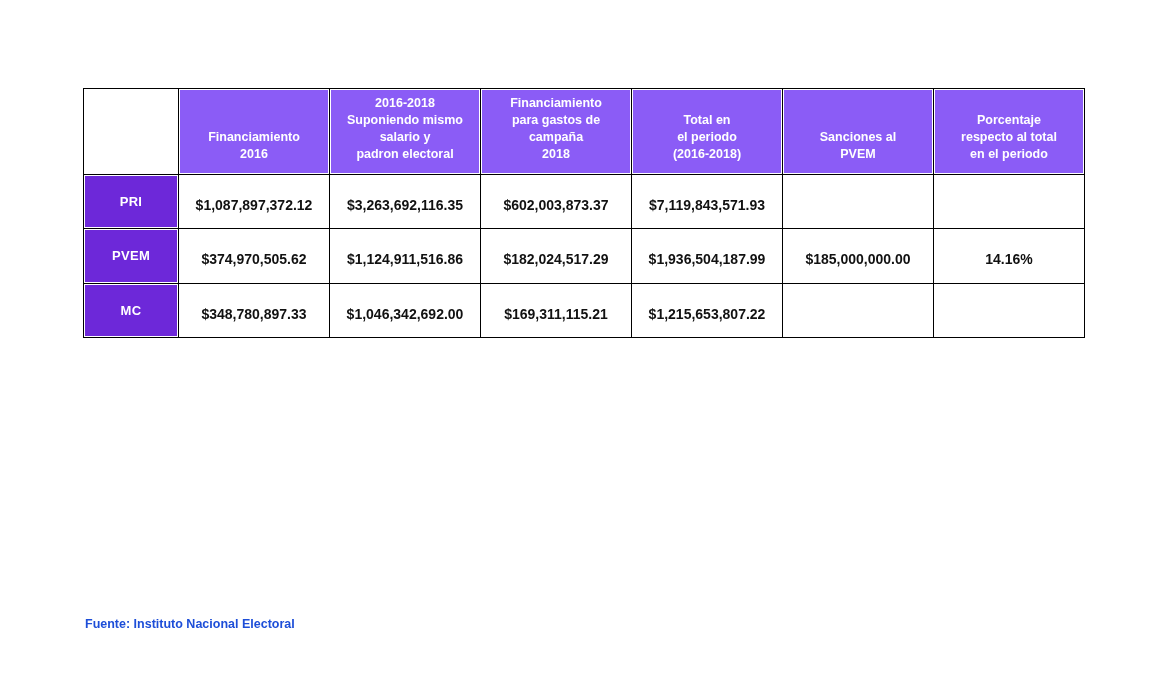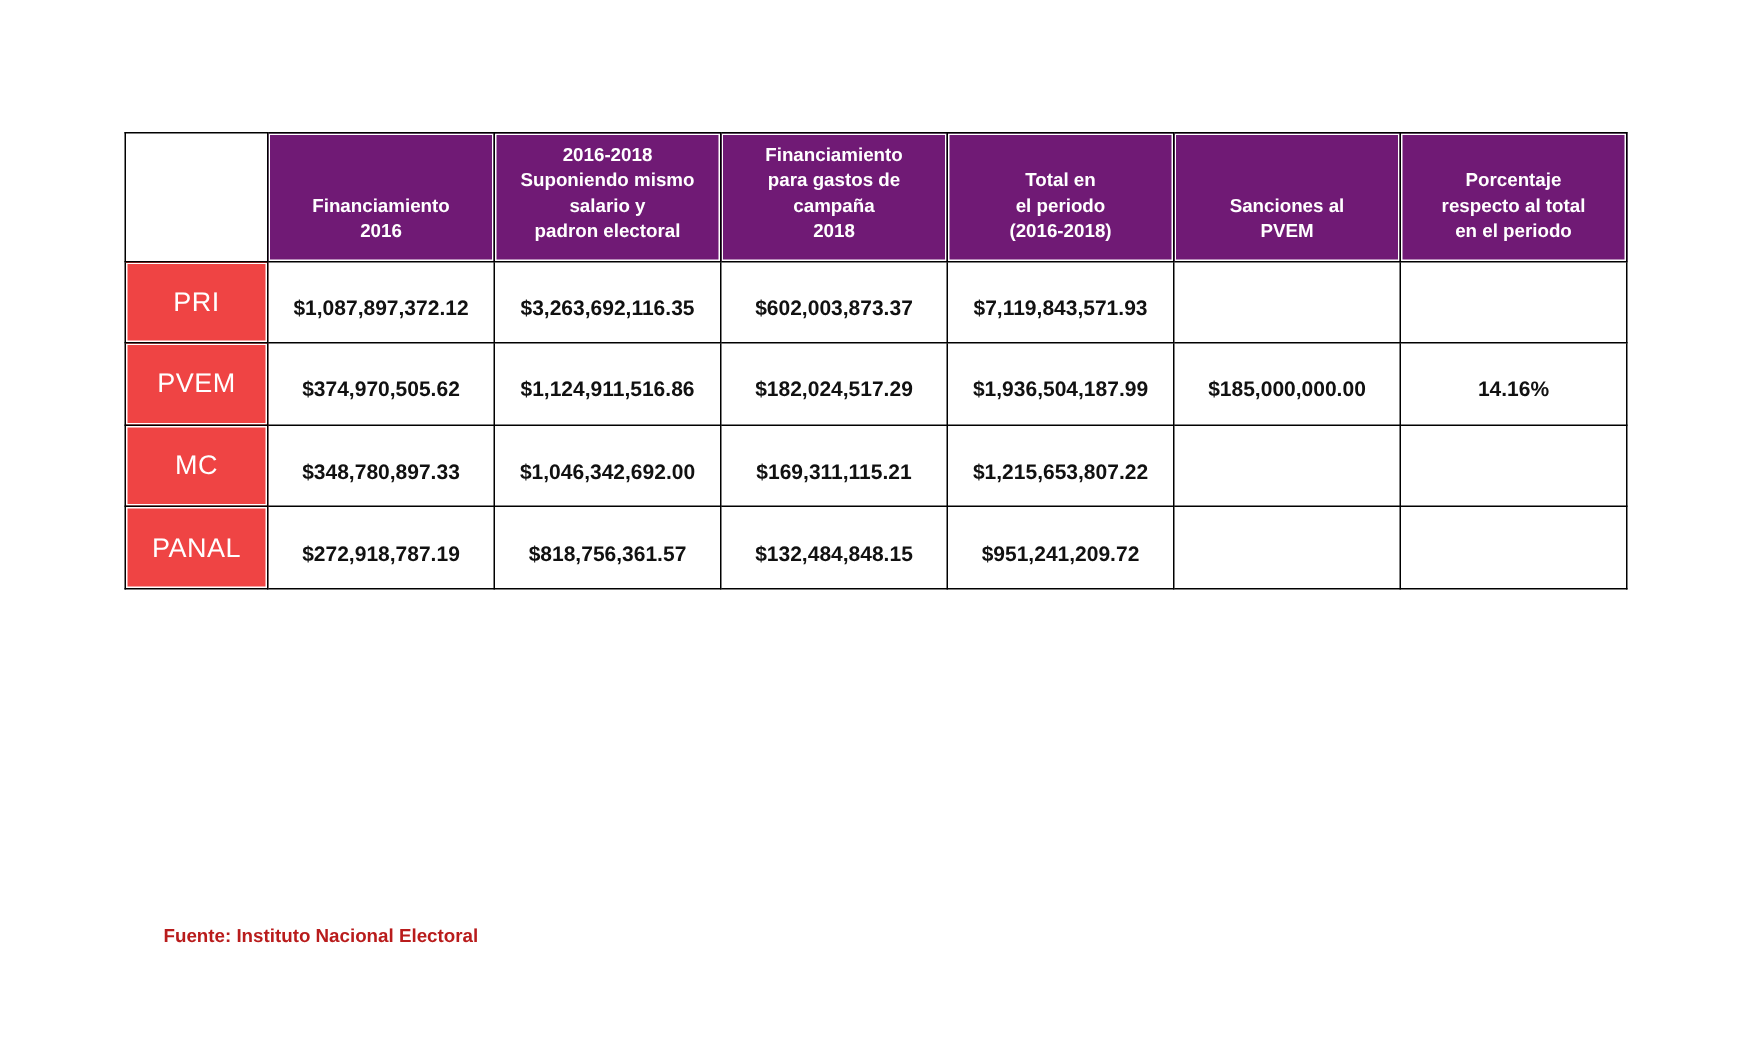--- a/index.html
+++ b/index.html
@@ -26,57 +26,58 @@
   th, td {
     border: 1.5px solid #000000;
     padding: 0;
   }
   tr.header-row { height: 85px; }
   tr.data-row   { height: 54.6px; }
   th.corner-cell {
     background: #ffffff;
   }
   th.col-header {
-    background: #701a75;
+    background: #8b5cf6;
     color: #ffffff;
     font-size: 12.5px;
     font-weight: 700;
     text-align: center;
     vertical-align: bottom;
     padding: 6px 6px 11px 6px;
     white-space: pre-line;
     line-height: 1.35;
     box-shadow: inset 0 0 0 1px #ffffff;
   }
   th.row-label {
-    background: #ef4444;
+    background: #6d28d9;
     color: #ffffff;
-    font-size: 18px;
-    font-weight: 400;
+    font-size: 13px;
+    font-weight: 700;
     letter-spacing: 0.3px;
     text-align: center;
     vertical-align: middle;
     box-shadow: inset 0 0 0 1px #ffffff;
   }
   td.value-cell {
     background: #ffffff;
     color: #111111;
     font-size: 14px;
     font-weight: 700;
     text-align: center;
     vertical-align: middle;
     padding-top: 7px;
+    border-radius: 14px;
   }
   .source-note {
     position: absolute;
-    left: 97px;
+    left: 73px;
     top: 617px;
     font-size: 12.5px;
     font-weight: 700;
-    color: #b91c1c;
+    color: #1d4ed8;
     padding-left: 12px;
   }
 </style>
 </head>
 <body>
 
 <table class="financing-table">
   <colgroup>
     <col class="label-col">
     <col class="data-col">
@@ -135,26 +136,17 @@
     <tr class="data-row">
       <th class="row-label">MC</th>
       <td class="value-cell">$348,780,897.33</td>
       <td class="value-cell">$1,046,342,692.00</td>
       <td class="value-cell">$169,311,115.21</td>
       <td class="value-cell">$1,215,653,807.22</td>
       <td class="value-cell"></td>
       <td class="value-cell"></td>
     </tr>
 
-    <tr class="data-row">
-      <th class="row-label">PANAL</th>
-      <td class="value-cell">$272,918,787.19</td>
-      <td class="value-cell">$818,756,361.57</td>
-      <td class="value-cell">$132,484,848.15</td>
-      <td class="value-cell">$951,241,209.72</td>
-      <td class="value-cell"></td>
-      <td class="value-cell"></td>
-    </tr>
 
   </tbody>
 </table>
 
 <div class="source-note">Fuente: Instituto Nacional Electoral</div>
 
 </body></html>

